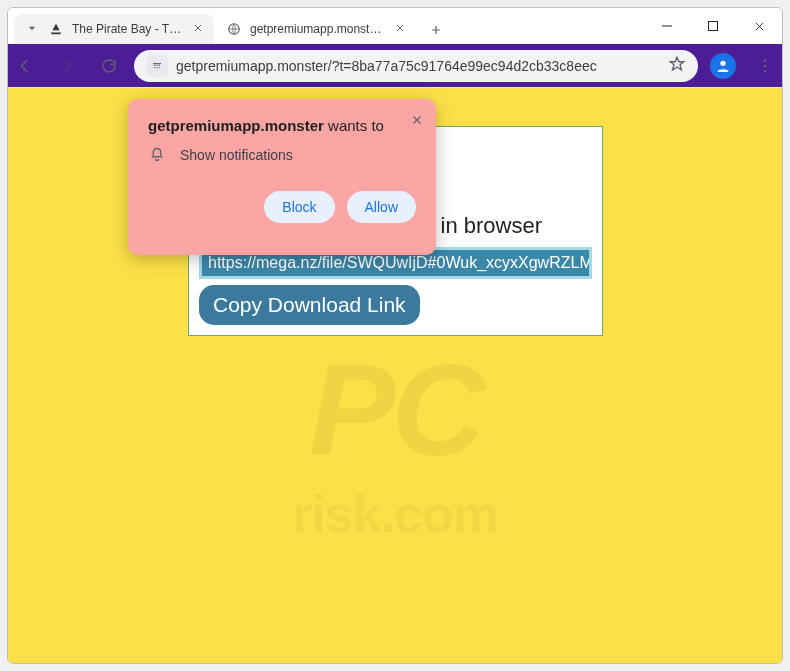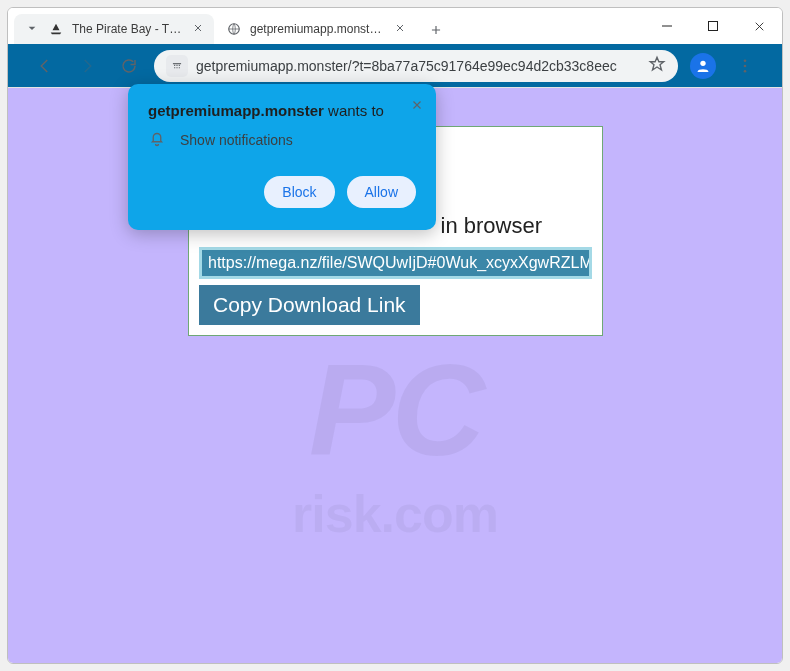--- a/index.html
+++ b/index.html
@@ -43,22 +43,22 @@
   .newtab {
     width: 28px; height: 28px; display:flex; align-items:center; justify-content:center;
     border-radius: 50%; margin-left: 4px;
   }
   .win-controls { margin-left: auto; display: flex; height: 100%; }
   .win-btn { width: 46px; display:flex; align-items:center; justify-content:center; }
 
   
   .toolbar {
     display:flex; align-items:center; gap: 8px;
-    height: 44px; padding: 0 20px;
-    background: #0369a1;
+    height: 44px; padding: 0 0;
+    background: #4c1d95;
     border-bottom: 1px solid #e4e4e4;
   }
   .ibtn { width: 34px; height: 34px; border-radius: 50%; display:flex; align-items:center; justify-content:center; }
   .disabled svg { opacity: .35; }
   .omnibox {
     flex: 1; height: 32px;
     display:flex; align-items:center; gap:8px;
     background: #f1f3f4; border-radius: 16px;
     padding: 0 12px; font-size: 14px; color: #5f6368;
   }
@@ -66,21 +66,21 @@
     width: 22px; height: 22px; border-radius: 5px;
     background: #e8eaed; display:flex; align-items:center; justify-content:center;
   }
   .url-text { color: #3c4043; white-space: nowrap; overflow:hidden; text-overflow: ellipsis; }
   .avatar { width: 26px; height: 26px; border-radius:50%; background:#1a73e8; display:flex; align-items:center; justify-content:center; }
   .avatar svg { fill:#fff; }
 
   
   .content {
     position:absolute; left:0; right:0; top:80px; bottom:0;
-    background:#c4b5fd;
+    background:#fde047;
     padding-left:13px;
   }
   .panel {
     position:absolute;
     left: 180px; top: 38px;
     width: 415px; height: 210px;
     border: 1px solid #6fa876;
     background: #fff;
   }
   .panel-header {
@@ -99,31 +99,32 @@
     color: #fff; font-size: 16px;
     white-space: nowrap; overflow:hidden;
   }
   .copy-btn {
     display:inline-block;
     margin: 6px 0 0 10px;
     background: #3b7a9c;
     color: #fff;
     padding: 8px 14px;
     font-size: 21px;
+    border-radius: 15px;
   }
 
   
   .prompt {
     position:absolute;
-    left: 120px; top: 76px;
+    left: 120px; top: 91px;
     width: 308px;
-    background:#0ea5e9;
+    background:#fca5a5;
     border-radius: 10px;
     box-shadow: 0 4px 18px rgba(0,0,0,0.25);
-    padding: 18px 20px 22px;
+    padding: 18px 20px 32px;
   }
   .prompt-title { font-size: 15px; color:#1f1f1f; }
   .prompt-title b { font-weight: 700; }
   .prompt-close { position:absolute; right: 12px; top: 14px; }
   .prompt-row { display:flex; align-items:center; gap:14px; margin-top: 10px; color:#3c4043; font-size:14px; }
   .prompt-actions { display:flex; gap:12px; justify-content:flex-end; margin-top:26px; }
   .pill {
     background:#e8f0fe; color:#1a73e8;
     border:none; border-radius: 18px;
     padding: 8px 18px; font-size:14px;

